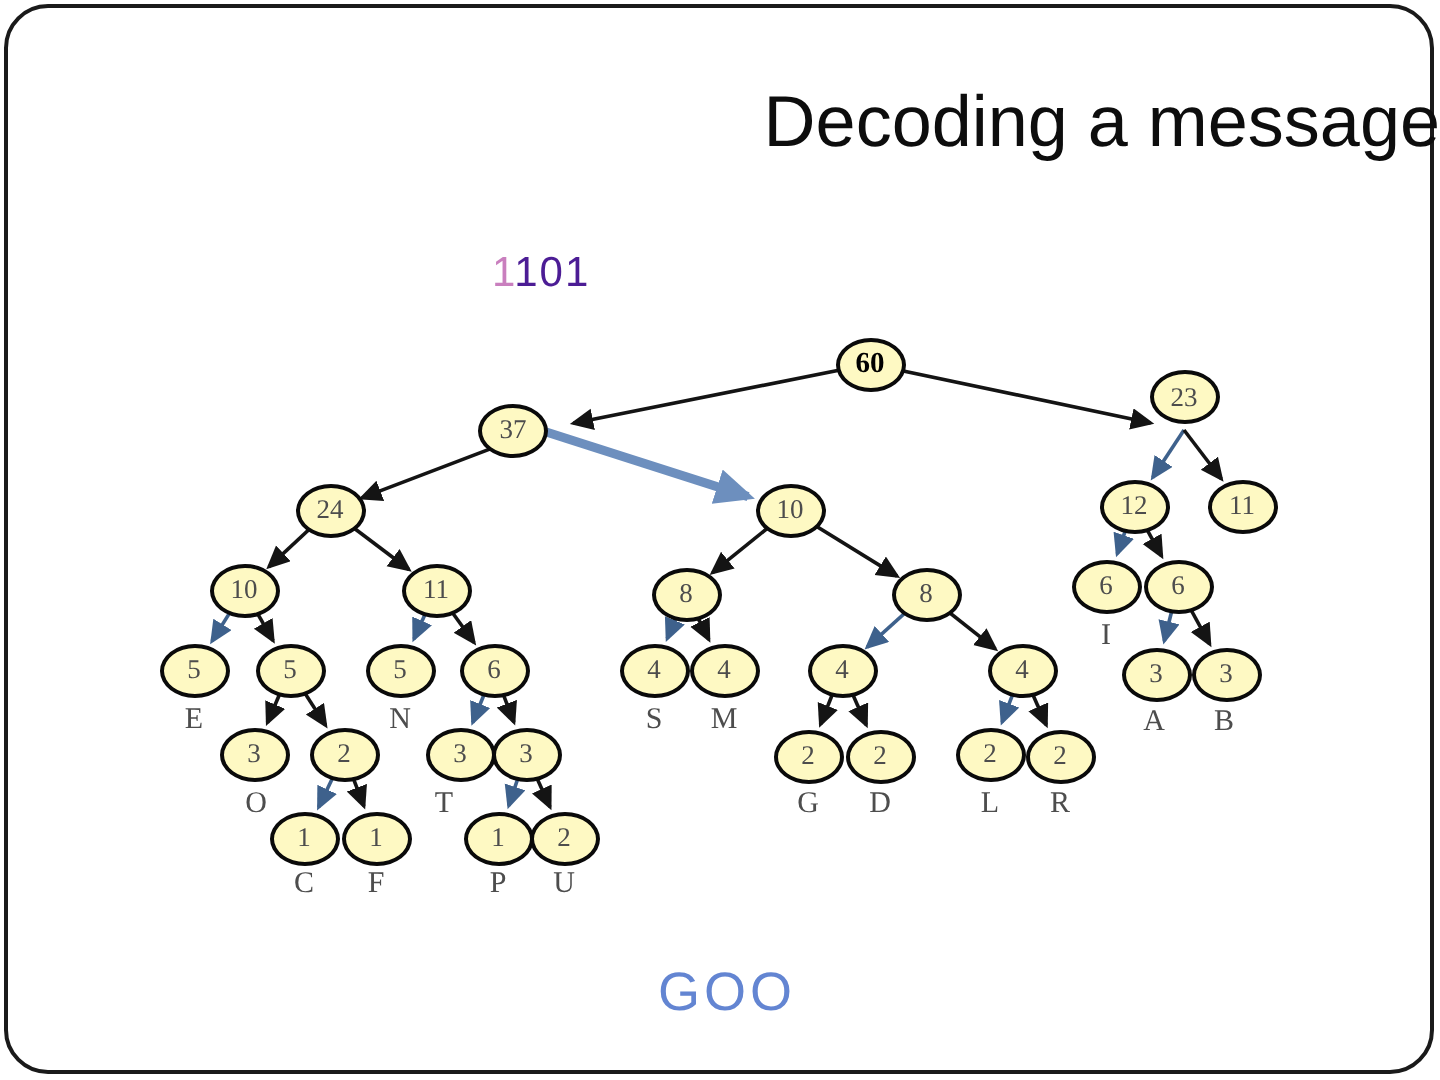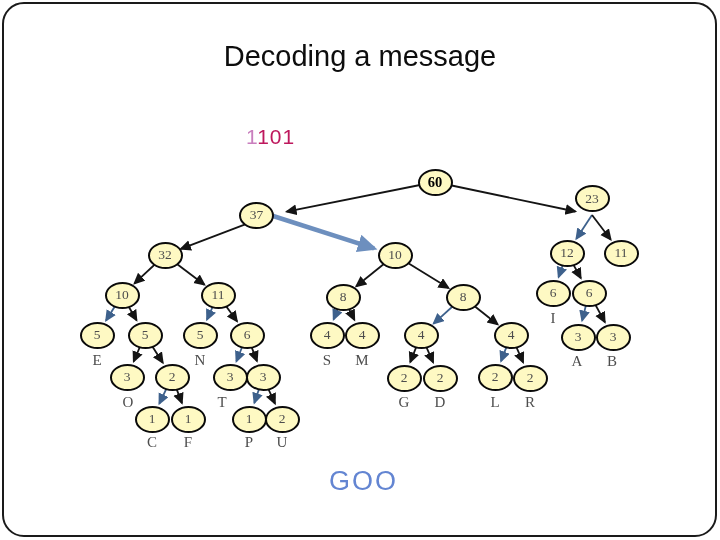--- a/index.html
+++ b/index.html
@@ -5,29 +5,29 @@
   html,body{margin:0;padding:0;}
   body{
     width:720px;height:540px;position:relative;background:#ffffff;
     font-family:"Liberation Sans",sans-serif;overflow:hidden;
   }
   .slide-frame{
     position:absolute;left:2px;top:2px;right:3px;bottom:3px;
     border:2.5px solid #1a1a1a;border-radius:22px;pointer-events:none;
   }
   .slide-title{
-    position:absolute;left:0;top:40px;width:720px;text-align:center;
-    font-size:29px;color:#0d0d0d;letter-spacing:0px;
+    position:absolute;left:0;top:40px;width:720px;text-align:right;
+    font-size:36px;color:#0d0d0d;letter-spacing:0px;
   }
   .bit-string{
     position:absolute;left:246px;top:125px;font-size:21px;color:#1b1b1b;
     letter-spacing:1px;
   }
   .bit-consumed{color:#c97fbe;}
-  .bit-remaining{color:#be185d;}
+  .bit-remaining{color:#4c1d95;}
   .decoded-text{
     position:absolute;left:329px;top:466px;font-size:27px;color:#6385d2;
     letter-spacing:2px;
   }
   #tree-canvas{position:absolute;left:0;top:0;width:720px;height:540px;}
   #edge-layer{position:absolute;left:0;top:0;}
   .tree-node{
     position:absolute;width:35px;height:27px;border:2.2px solid #0a0a0a;
     border-radius:50%;background:#fef9c3;box-sizing:border-box;
     display:flex;align-items:center;justify-content:center;
@@ -94,21 +94,21 @@
       <line x1="511" y1="335" x2="501.0519205690638" y2="361.11370850620756" stroke="#3e618c" stroke-width="1.8" marker-end="url(#arrow-blue)"></line>
       <line x1="511" y1="335" x2="523.129214578544" y2="362.45032773038906" stroke="#141414" stroke-width="1.8" marker-end="url(#arrow-black)"></line>
       <line x1="172" y1="377" x2="159.3088708666699" y2="403.6513711799932" stroke="#3e618c" stroke-width="1.8" marker-end="url(#arrow-blue)"></line>
       <line x1="172" y1="377" x2="181.94807943093622" y2="403.11370850620756" stroke="#141414" stroke-width="1.8" marker-end="url(#arrow-black)"></line>
       <line x1="263" y1="377" x2="254.37587202228625" y2="402.8723839331413" stroke="#3e618c" stroke-width="1.8" marker-end="url(#arrow-blue)"></line>
       <line x1="263" y1="377" x2="274.9931462124574" y2="403.51116531174796" stroke="#141414" stroke-width="1.8" marker-end="url(#arrow-black)"></line>
     </svg>
 <div class="tree-node bold" style="left: 417.5px; top: 168.5px;">60</div>
     <div class="tree-node" style="left: 239px; top: 201.5px;">37</div>
     <div class="tree-node" style="left: 574.5px; top: 185px;">23</div>
-    <div class="tree-node" style="left: 147.5px; top: 241.5px;">32</div>
+    <div class="tree-node" style="left: 147.5px; top: 241.5px;">24</div>
     <div class="tree-node" style="left: 377.5px; top: 241.5px;">10</div>
     <div class="tree-node" style="left: 549.5px; top: 239.5px; text-align: center;">12</div>
     <div class="tree-node" style="left: 603.5px; top: 239.5px;">11</div>
     <div class="tree-node" style="left: 104.5px; top: 281.5px;">10</div>
     <div class="tree-node" style="left: 200.5px; top: 281.5px;">11</div>
     <div class="tree-node" style="left: 325.5px; top: 283.5px;">8</div>
     <div class="tree-node" style="left: 445.5px; top: 283.5px;">8</div>
     <div class="tree-node" style="left: 535.5px; top: 279.5px;">6</div>
     <div class="tree-node" style="left: 571.5px; top: 279.5px;">6</div>
     <div class="tree-node" style="left: 79.5px; top: 321.5px;">5</div>
@@ -145,13 +145,13 @@
     <div class="leaf-letter" style="left: 392px; top: 394px;">G</div>
     <div class="leaf-letter" style="left: 428px; top: 394px;">D</div>
     <div class="leaf-letter" style="left: 483px; top: 394px;">L</div>
     <div class="leaf-letter" style="left: 518px; top: 394px;">R</div>
     <div class="leaf-letter" style="left: 140px; top: 434px;">C</div>
     <div class="leaf-letter" style="left: 176px; top: 434px;">F</div>
     <div class="leaf-letter" style="left: 237px; top: 434px;">P</div>
     <div class="leaf-letter" style="left: 270px; top: 434px;">U</div>
   </div>
 
-<div class="decoded-text" style="color: rgb(99, 133, 210);">GOO</div>
+<div class="decoded-text" style="color: rgb(99, 133, 210); margin-top: 15px;">GOO</div>
 
 </body></html>

